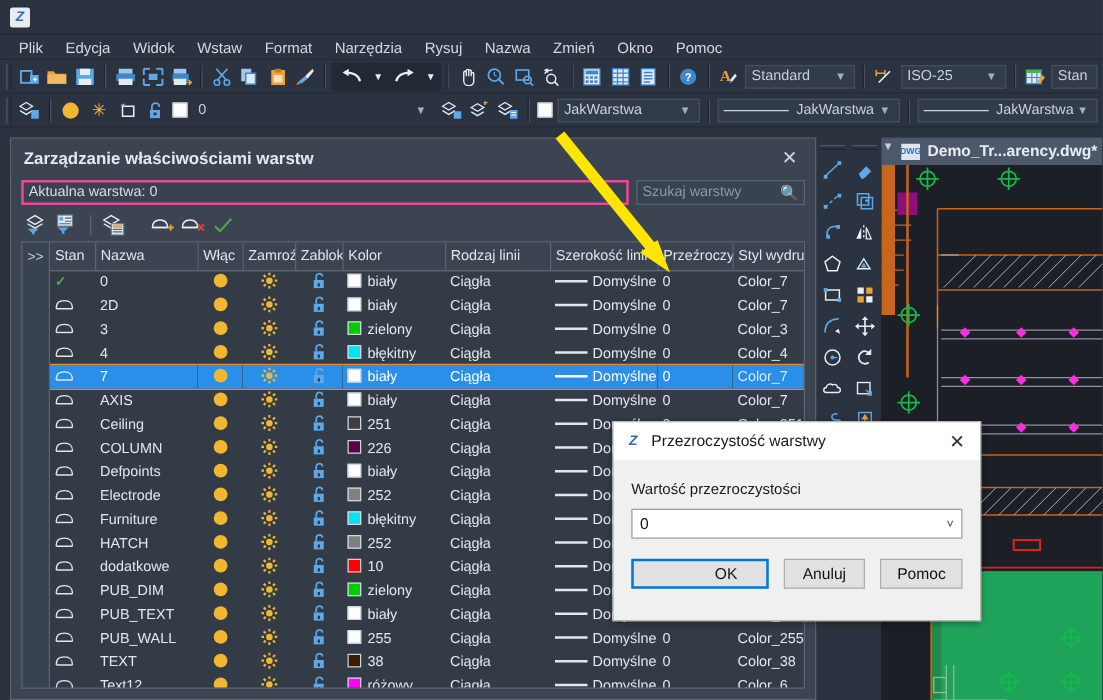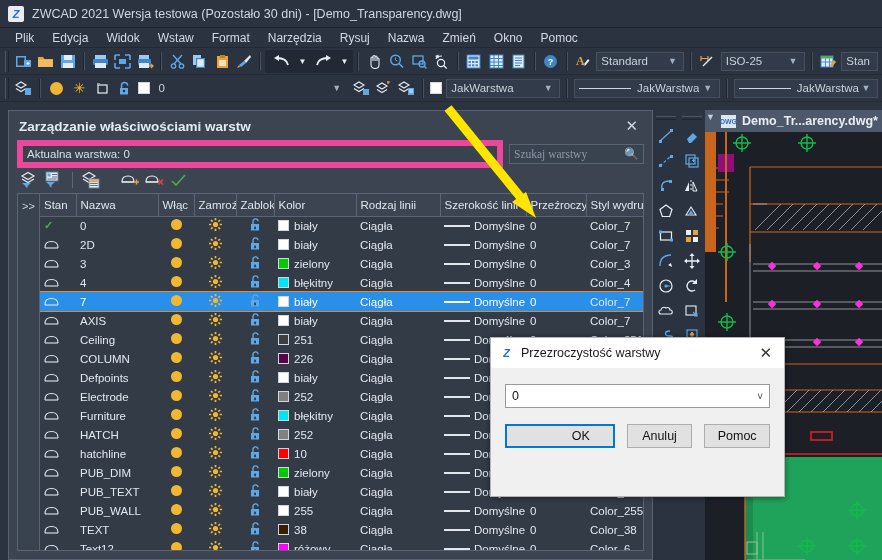--- a/index.html
+++ b/index.html
@@ -52,26 +52,26 @@
     position:absolute; left:8px; top:110px; width:645px; height:450px;
     background:#3b4450; border:1px solid #59footer; border:1px solid #596172;
   }
   #layerdlg .dtitle {
     height:30px; display:flex;align-items:center;padding:0 10px;
     color:#e4e9ef;font-size:13.5px;font-weight:bold; background:#3b4450;
   }
   #layerdlg .dtitle .x { margin-left:auto;font-size:15px;font-weight:normal;color:#cfd6df;padding:0 4px;}
   .dlgrow1 { display:flex;align-items:center;padding:0 8px 0 8px;gap:6px;height:26px;}
   .curlayer {
-    flex:1;height:20px;background:#39424f;border:6px solid #ec4899;color:#d8dee6;
+    flex:1;height:20px;background:#39424f;border:2px solid #ec4899;color:#d8dee6;
     display:flex;align-items:center;padding:8px 4px;font-size:11.5px;
   }
   .searchbox {
     width:135px;height:20px;background:#39424f;border:1px solid #5a6475;color:#8d98a8;
-    display:flex;align-items:center;padding:0 4px;font-size:11.5px;font-family:Liberation Serif, serif;
+    display:flex;align-items:center;padding:0 4px;font-size:11.5px;
   }
   .searchbox .mag { margin-left:auto;color:#b8c2cf;font-size:12px;}
   .dlgtools { height:26px;display:flex;align-items:center;padding-left:10px;gap:2px;}
   .dlgtools .tb { width:22px;height:20px;display:flex;align-items:center;justify-content:center;}
   .dlgtools .sp { width:1px;height:16px;background:#5d6778;margin:0 5px;}
   
   .tablewrap { display:flex; padding:0 8px 0 8px; height:358px; }
   .expandbtn {
     width:22px; background:#39424f; border:1px solid #5a6475; border-right:none;
     display:flex;align-items:flex-start;justify-content:center;padding-top:6px;
@@ -147,21 +147,20 @@
   }
   #modal .btn.primary { border:2px solid #0078d7;background:#e1e1e1;padding-left:42px; }
   
   #arrow { position:absolute; left:440px; top:104px; width:120px; height:115px; z-index:30; pointer-events:none;}
 </style>
 </head>
 <body>
 
 <div id="titlebar">
   <div class="app-icon">Z</div>
-  <div class="ttl">ZWCAD 2021 Wersja testowa (Pozostało 30 dni) - [Demo_Transparency.dwg]</div>
 </div>
 
 <div id="menubar">
   <div class="mi">Plik</div>
   <div class="mi">Edycja</div>
   <div class="mi">Widok</div>
   <div class="mi">Wstaw</div>
   <div class="mi">Format</div>
   <div class="mi">Narzędzia</div>
   <div class="mi">Rysuj</div>
@@ -1065,21 +1064,21 @@
               <td>Ciągła</td>
               <td><span class="lw"></span>Domyślne</td>
               <td>0</td>
               <td class="plotstyle">Color_252</td>
             </tr>
             <tr>
               <td class="statecell"><svg width="15" height="9">
                   <path d="M1 8c0-5 2.2-6.5 6.5-6.5S14 3 14 8" fill="none" stroke="#e2e7ee" stroke-width="1.1"></path>
                   <path d="M1 8h13" stroke="#e2e7ee" stroke-width="1.1"></path>
                 </svg></td>
-              <td>hatchline</td>
+              <td>dodatkowe</td>
               <td style="text-align:center"><span class="bulb"></span></td>
               <td style="text-align:center"><svg width="13" height="13">
                   <circle cx="6.5" cy="6.5" r="2.6" fill="#f2b731"></circle>
                   <g stroke="#f2b731" stroke-width="1.7">
                     <path d="M6.5 0v2.2M6.5 10.8V13M0 6.5h2.2M10.8 6.5H13M2 2l1.6 1.6M9.4 9.4L11 11M11 2L9.4 3.6M3.6 9.4L2 11"></path>
                   </g>
                 </svg></td>
               <td style="text-align:center"><svg width="12" height="13">
                   <path d="M4 6V3.5A2.3 2.3 0 019 3.2" fill="none" stroke="#5fa8e8" stroke-width="1.4"></path>
                   <rect x="2" y="6" width="8" height="6.5" fill="#5fa8e8"></rect>
@@ -1222,20 +1221,21 @@
   <path d="M96 114 L 72 98 L 86 88 Z" fill="#ffe600"></path>
 </svg>
 
 <div id="modal">
   <div class="mt">
     <span class="mi">Z</span>
     <span>Przezroczystość warstwy</span>
     <span class="mx">✕</span>
   </div>
   <div class="mbody">
+    <div class="lbl">Wartość przezroczystości</div>
     <div class="mcombo">
       <span>0</span>
       <span class="ca">˅</span>
     </div>
   </div>
   <div class="btnrow">
     <div class="btn primary">OK</div>
     <div class="btn">Anuluj</div>
     <div class="btn">Pomoc</div>
   </div>

